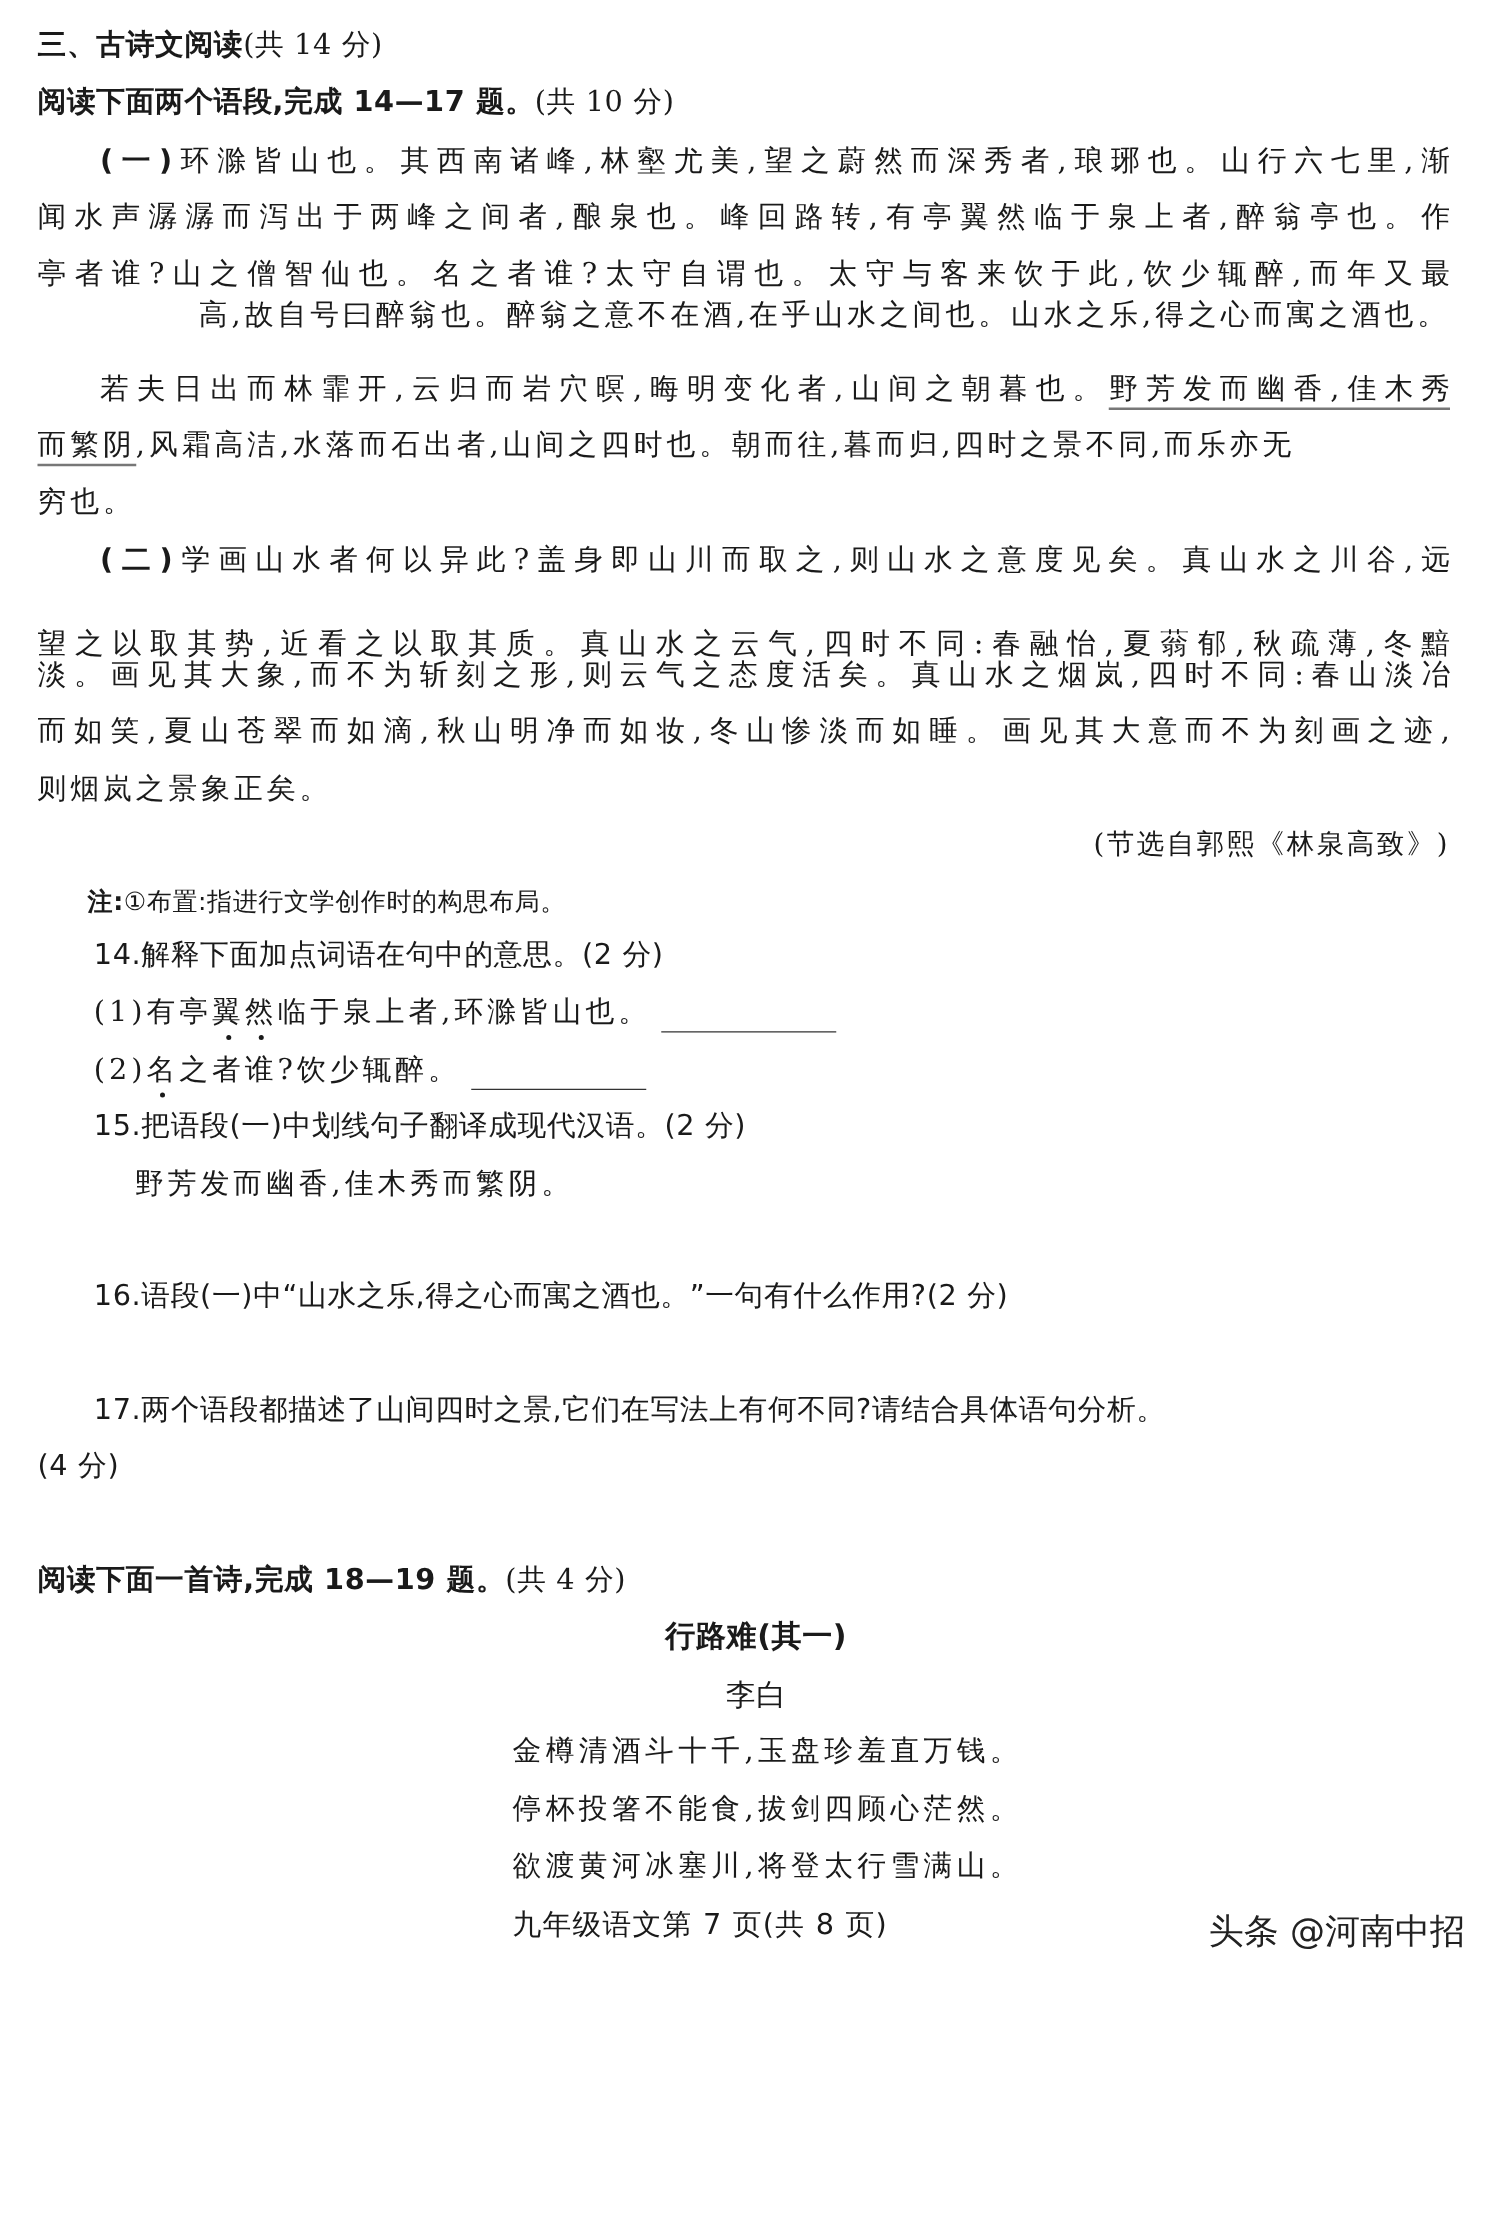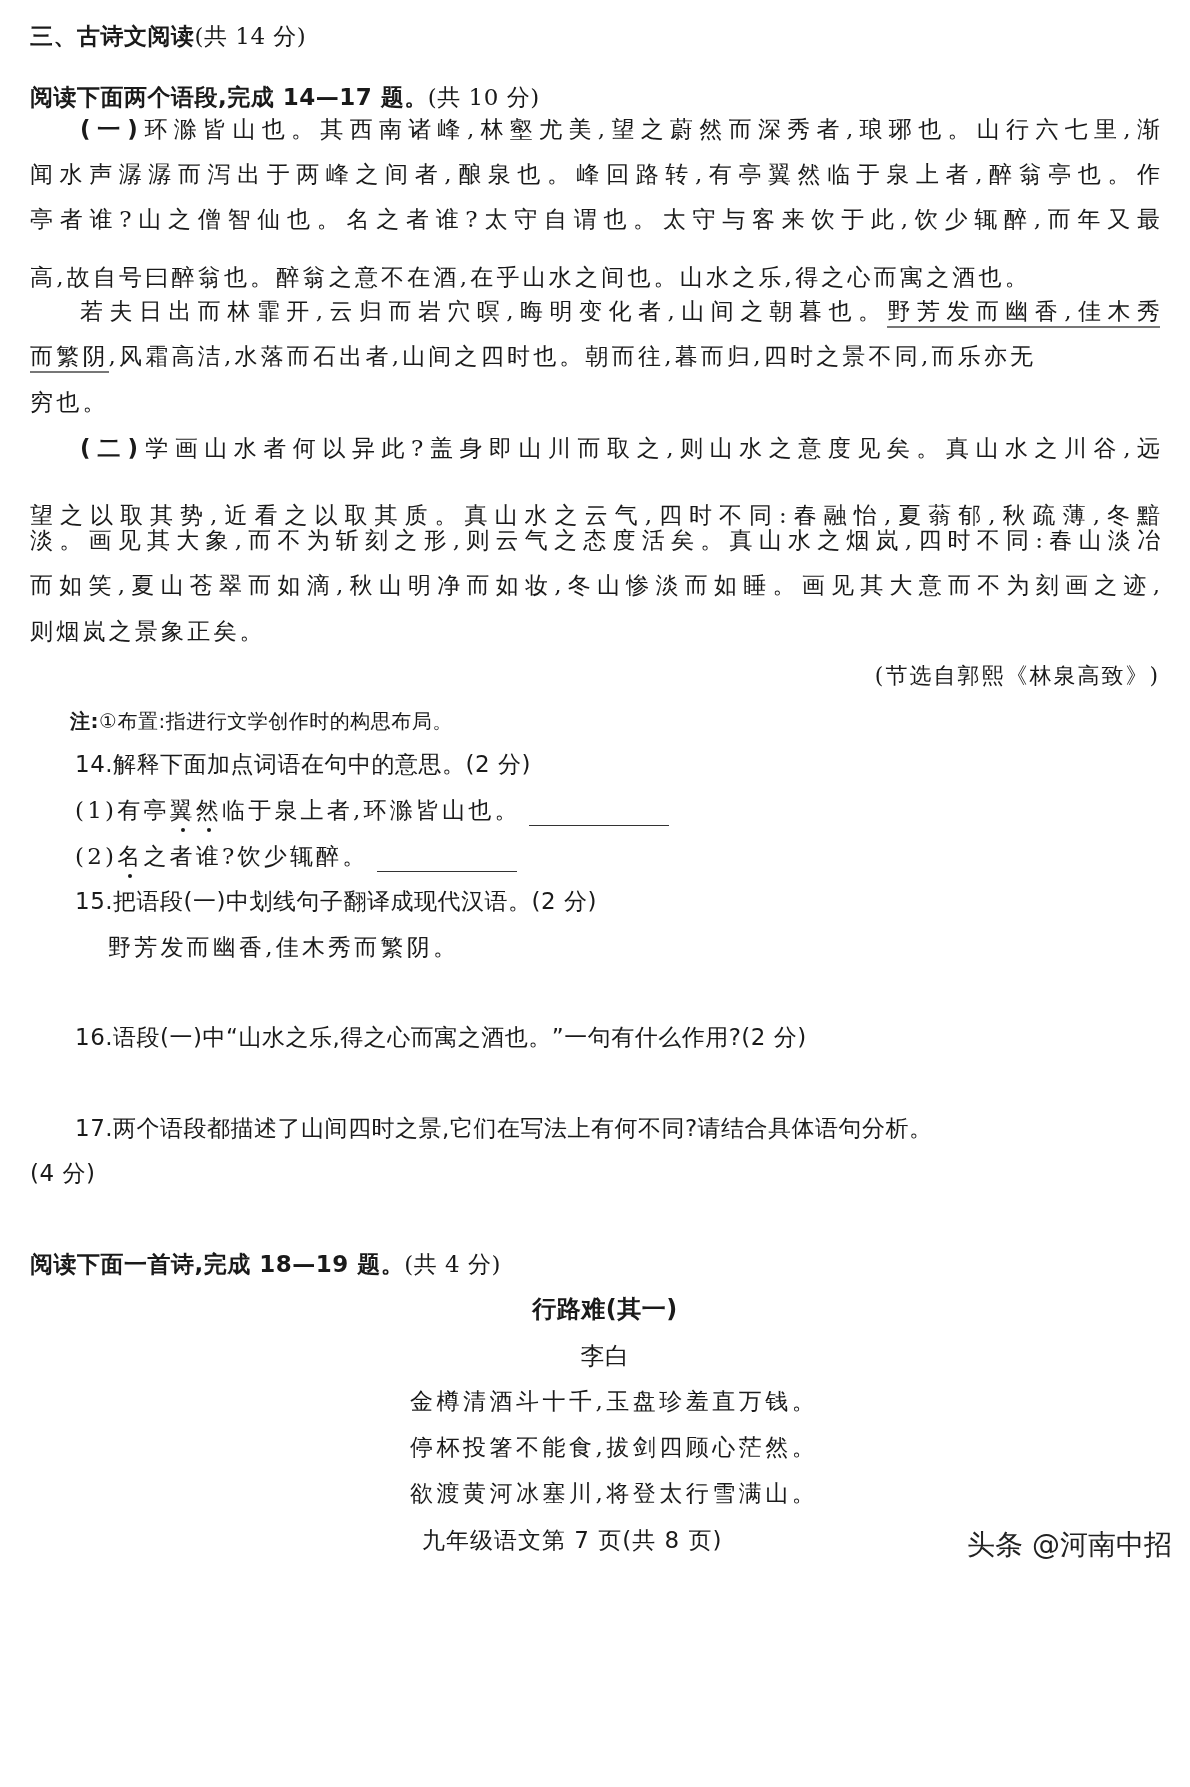--- a/index.html
+++ b/index.html
@@ -71,30 +71,30 @@
   </style>
 </head>
 <body>
 
 <div class="page">
 
   <div class="line bold" style="top:20px;">
     <span>三、古诗文阅读</span><span class="plain">(共 14 分)</span>
   </div>
 
-  <div class="line bold" style="top:66px;margin-top:15px;">
+  <div class="line bold" style="top:66px;">
     <span>阅读下面两个语段,完成 14—17 题。</span><span class="plain">(共 10 分)</span>
   </div>
 
   <div class="line justify indent" style="top:113px;">
     <span class="bold">(一)</span><span>环滁皆山也。其西南诸峰,林壑尤美,望之蔚然而深秀者,琅琊也。山行六七里,渐</span>
   </div>
   <div class="line justify" style="top:158px;">闻水声潺潺而泻出于两峰之间者,酿泉也。峰回路转,有亭翼然临于泉上者,醉翁亭也。作</div>
   <div class="line justify" style="top:203px;">亭者谁?山之僧智仙也。名之者谁?太守自谓也。太守与客来饮于此,饮少辄醉,而年又最</div>
-  <div class="line" style="top:261px;">高,故自号曰醉翁也。醉翁之意不在酒,在乎山水之间也。山水之乐,得之心而寓之酒也。</div>
+  <div class="line" style="top:236px;text-align:right;">高,故自号曰醉翁也。醉翁之意不在酒,在乎山水之间也。山水之乐,得之心而寓之酒也。</div>
 
   <div class="line justify indent" style="top:295px;">
     <span>若夫日出而林霏开,云归而岩穴暝,晦明变化者,山间之朝暮也。</span><span class="underlined">野芳发而幽香,佳木秀</span>
   </div>
   <div class="line" style="top:340px;">
     <span class="underlined">而繁阴</span><span>,风霜高洁,水落而石出者,山间之四时也。朝而往,暮而归,四时之景不同,而乐亦无</span>
   </div>
   <div class="line" style="top:386px;">穷也。</div>
 
   <div class="line justify indent" style="top:432px;">
@@ -131,16 +131,16 @@
     <span>阅读下面一首诗,完成 18—19 题。</span><span class="plain">(共 4 分)</span>
   </div>
 
   <div class="center bold" style="top:1293px; font-size:24px; line-height:32px; padding-left:20px; box-sizing:border-box;">行路难(其一)</div>
   <div class="center sans-light" style="top:1340px; font-size:24px; line-height:32px; padding-left:20px; box-sizing:border-box;">李白</div>
 
   <div class="poem-line" style="top:1385px;">金樽清酒斗十千,玉盘珍羞直万钱。</div>
   <div class="poem-line" style="top:1431px;">停杯投箸不能食,拔剑四顾心茫然。</div>
   <div class="poem-line" style="top:1477px;">欲渡黄河冰塞川,将登太行雪满山。</div>
 
-  <div class="poem-line sans-light" style="top:1524px; letter-spacing:1px;margin-left:12px;">九年级语文第 7 页(共 8 页)</div>
+  <div class="poem-line sans-light" style="top:1524px; letter-spacing:1px;">九年级语文第 7 页(共 8 页)</div>
   <div class="watermark" style="top:1526px;">头条 @河南中招</div>
 
 </div>
 
 </body></html>

